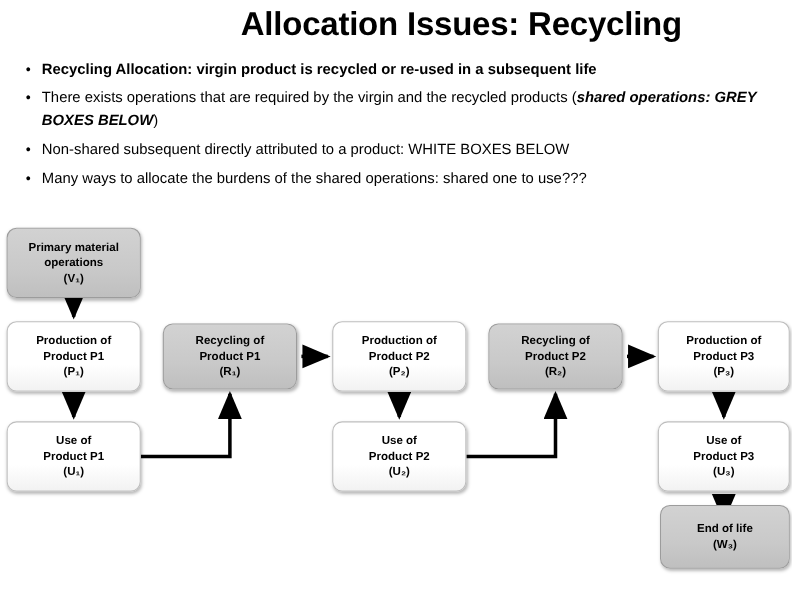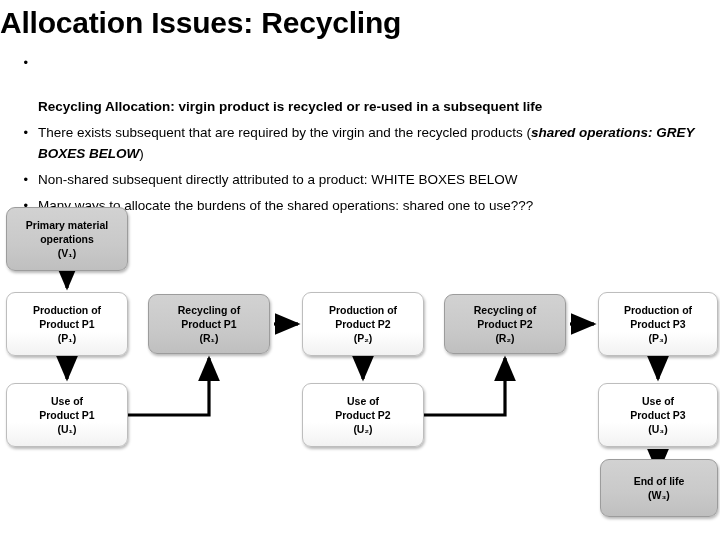--- a/index.html
+++ b/index.html
@@ -15,21 +15,21 @@
     font-family: "Liberation Sans", sans-serif;
     color: #000000;
   }
 
   
   #slide-title {
     position: absolute;
     left: 0;
     top: 4px;
     width: 620px;
-    text-align: left;
+    text-align: right;
     font-size: 30px;
     font-weight: bold;
     letter-spacing: -0.2px;
     line-height: 38px;
     color: #000;
   }
 
   
   #bullet-list {
     position: absolute;
@@ -52,21 +52,21 @@
     font-size: 13px;
     line-height: 21px;
     color: #000;
   }
   .bullet-text {
     flex: 1 1 auto;
     font-size: 13.5px;
     line-height: 21px;
     color: #000;
   }
-  .bullet-text.strong { font-weight: bold; margin-top: 44px; }
+  .bullet-text.strong { font-weight: bold; }
   .bi { font-weight: bold; font-style: italic; }
 
   
   #diagram {
     position: absolute;
     left: 0;
     top: 0;
     width: 720px;
     height: 496px;
     pointer-events: none;
@@ -107,21 +107,21 @@
 
 <div id="slide-title">Allocation Issues: Recycling</div>
 
 <div id="bullet-list">
     <div class="bullet-row">
       <span class="bullet-mark">•</span>
       <span class="bullet-text strong"><span>Recycling Allocation: virgin product is recycled or re-used in a subsequent life</span></span>
     </div>
     <div class="bullet-row">
       <span class="bullet-mark">•</span>
-      <span class="bullet-text"><span>There exists subsequent that are required by the virgin and the recycled products (</span><span class="bi">shared operations: GREY BOXES BELOW</span><span>)</span></span>
+      <span class="bullet-text"><span>There exists operations that are required by the virgin and the recycled products (</span><span class="bi">shared operations: GREY BOXES BELOW</span><span>)</span></span>
     </div>
     <div class="bullet-row">
       <span class="bullet-mark">•</span>
       <span class="bullet-text"><span>Non-shared subsequent directly attributed to a product: WHITE BOXES BELOW</span></span>
     </div>
     <div class="bullet-row">
       <span class="bullet-mark">•</span>
       <span class="bullet-text"><span>Many ways to allocate the burdens of the shared operations: shared one to use???</span></span>
     </div>
   </div>

